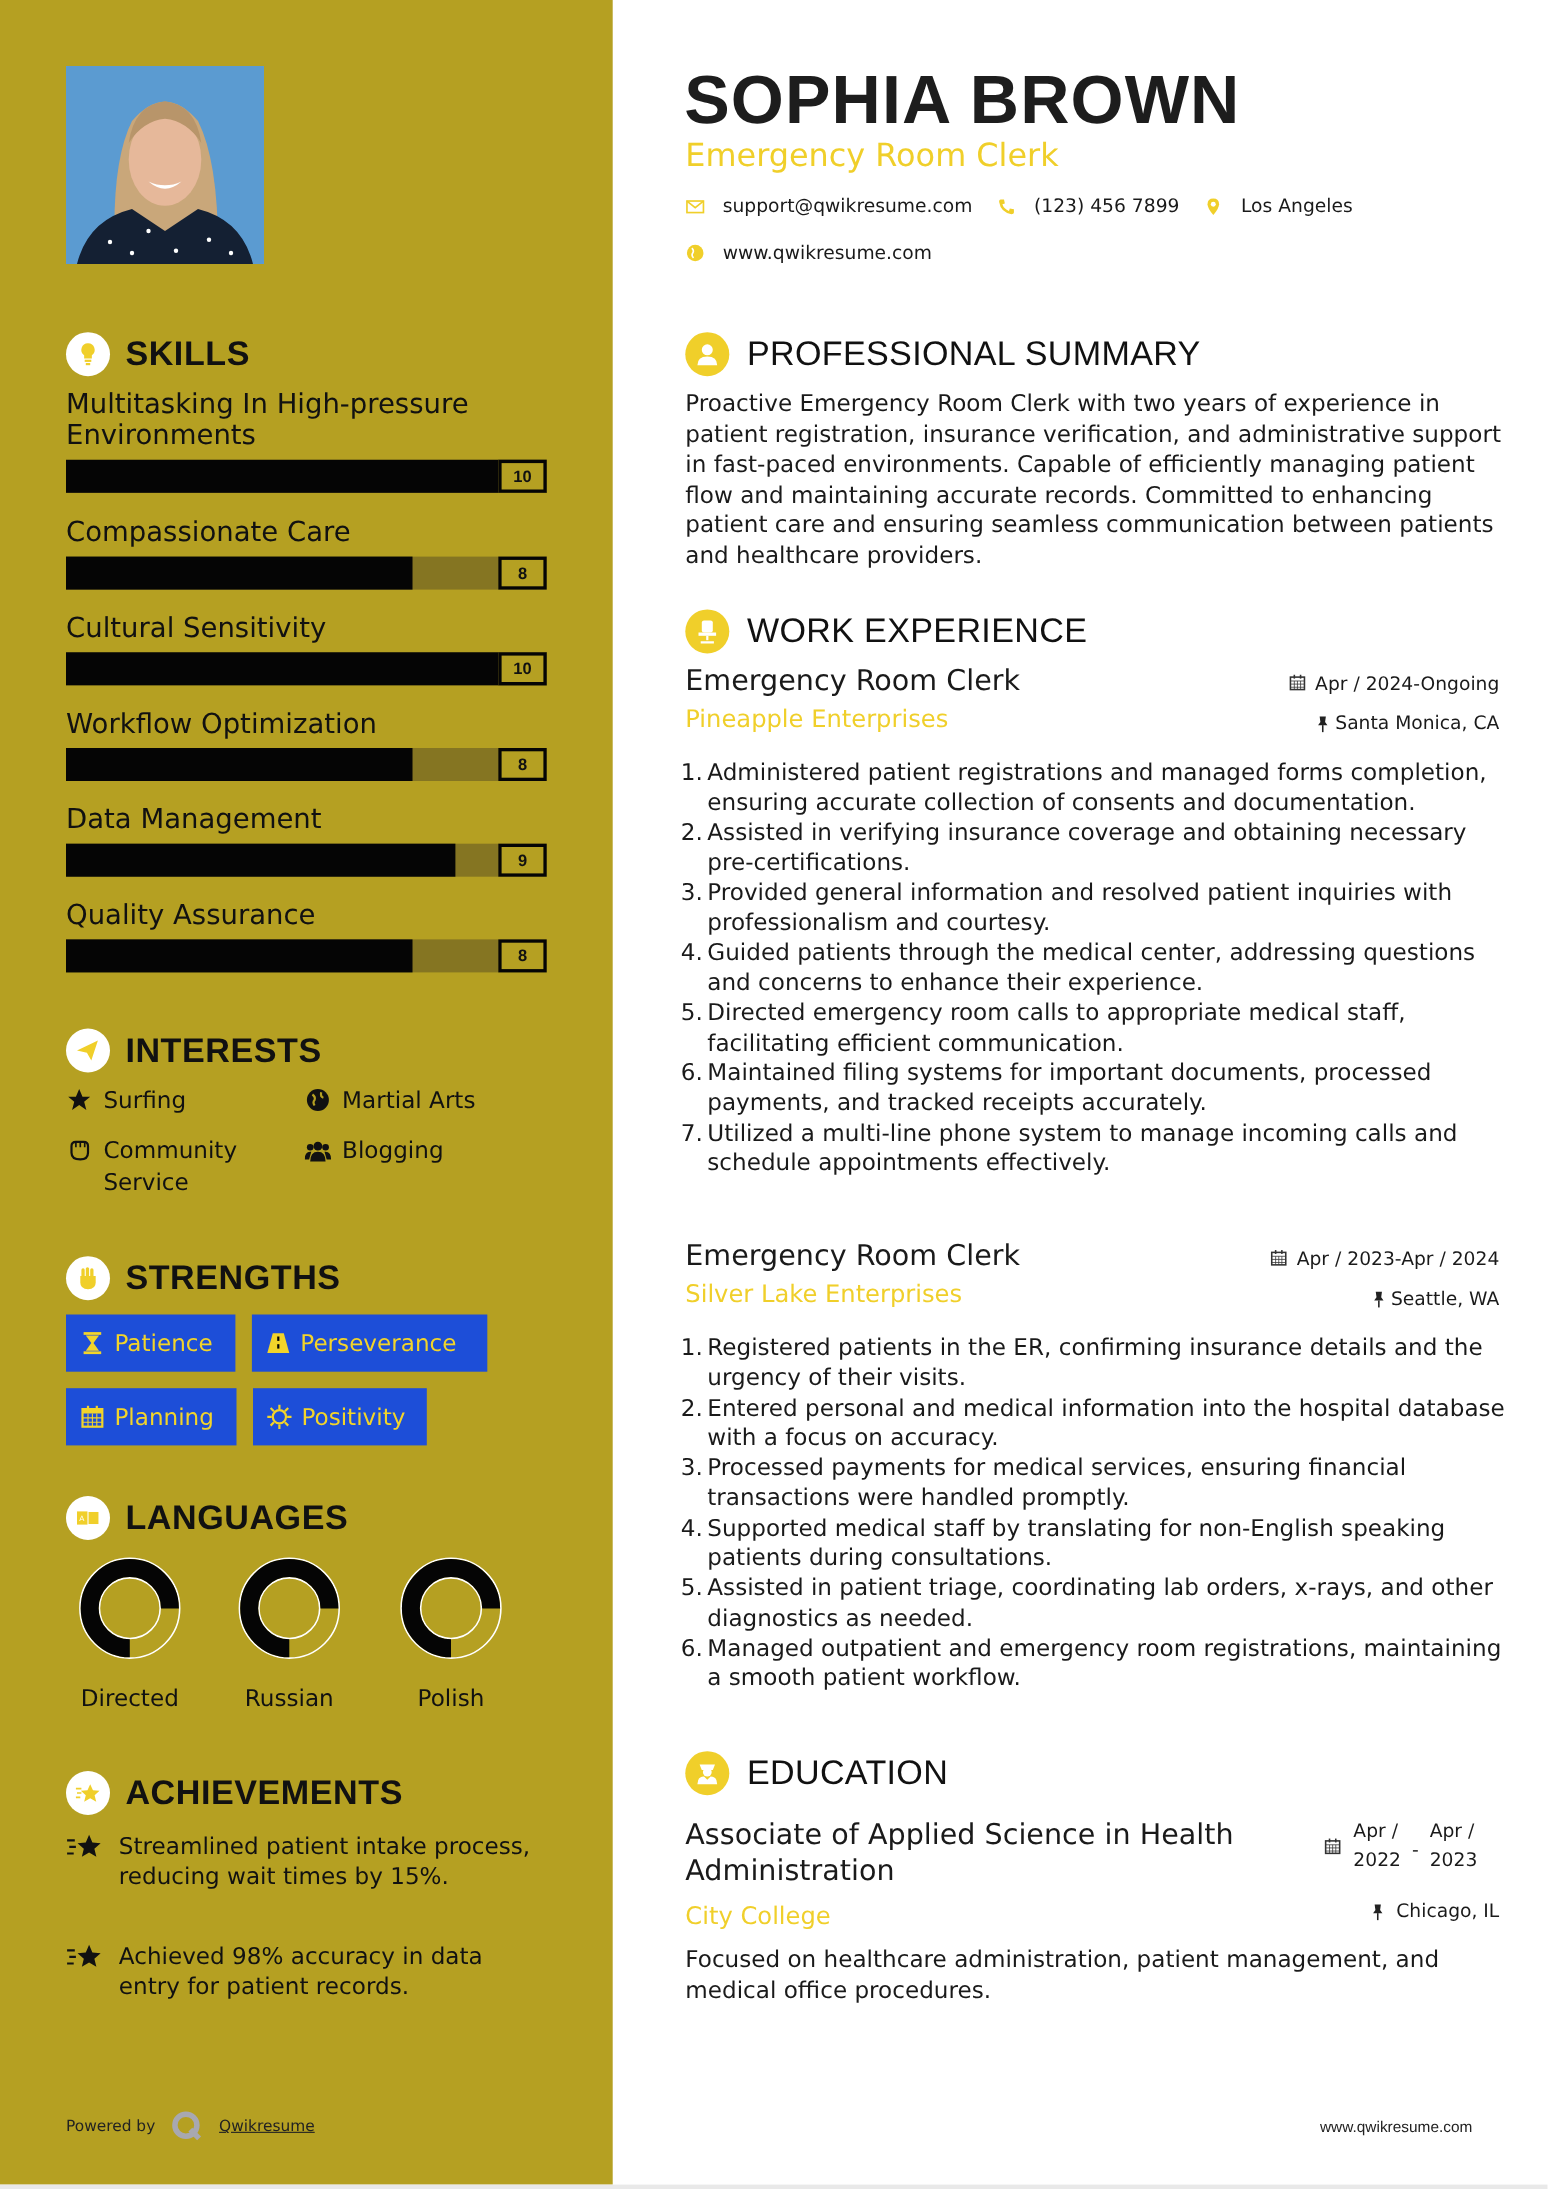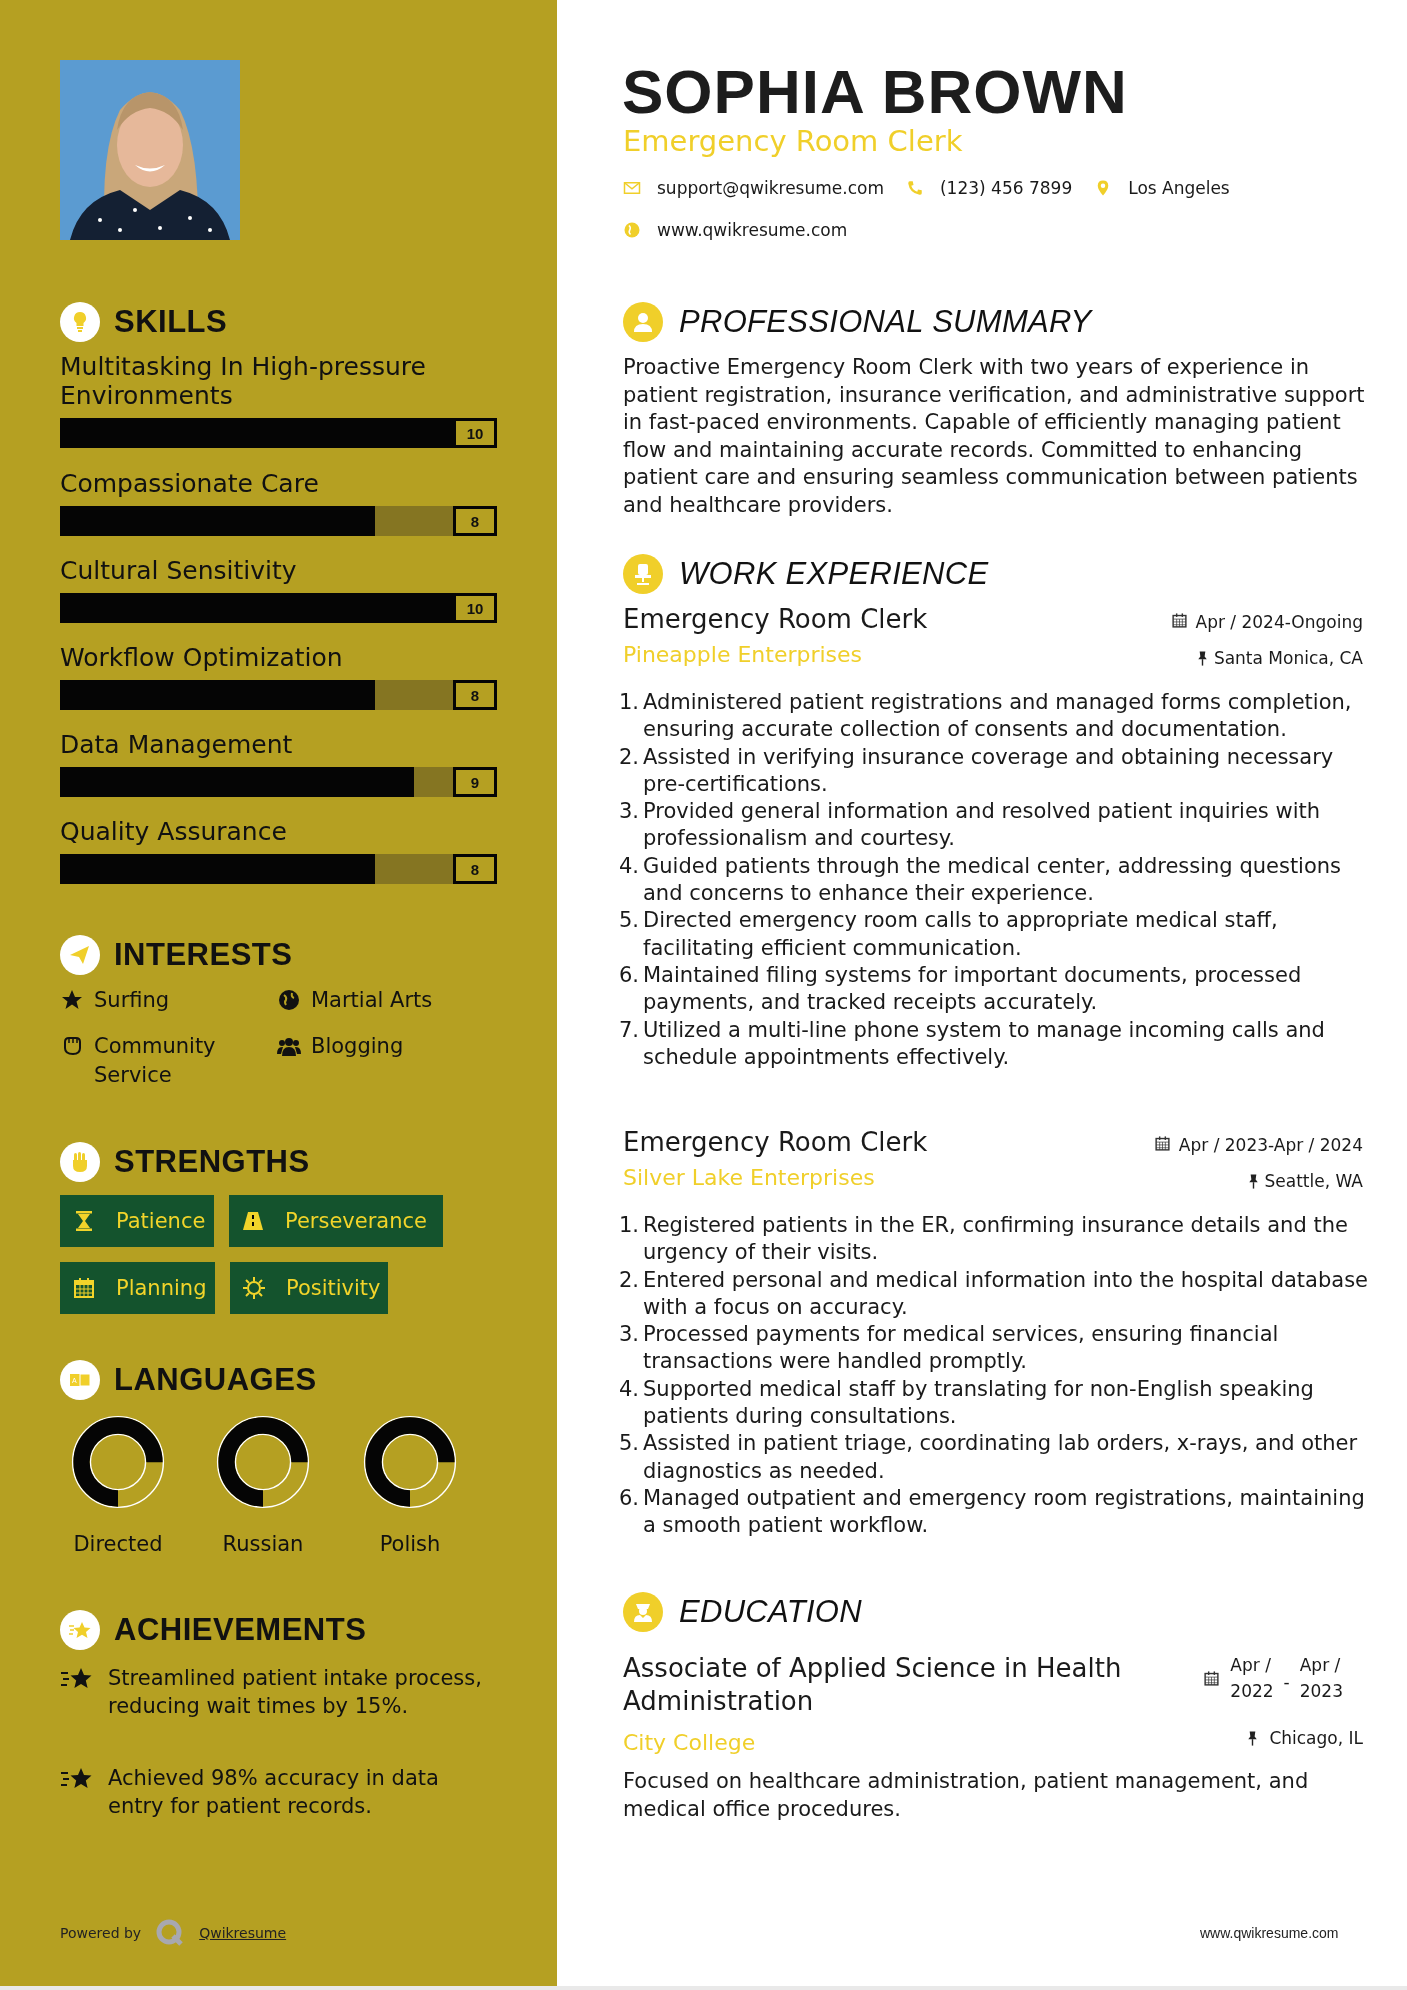--- a/index.html
+++ b/index.html
@@ -19,21 +19,21 @@
 
   .skill { position: absolute; left: 60px; width: 440px; }
   .skill .label { font-size: 25px; line-height: 29px; color: #111; font-family: "DejaVu Sans", sans-serif; }
   .bar { position: relative; height: 30px; width: 437px; background: #857522; margin-top: 8px; }
   .bar .fill { position: absolute; left: 0; top: 0; height: 30px; background: #050505; }
   .bar .val { position: absolute; right: 0; top: 0; width: 44px; height: 30px; border: 3px solid #050505; background: #b5a022; font-family: "Liberation Sans", sans-serif; font-weight: 700; font-size: 15px; display: flex; align-items: center; justify-content: center; color: #111; }
 
   .interest { position: absolute; display: flex; align-items: flex-start; gap: 10px; font-size: 21px; line-height: 29px; color: #111; }
   .interest svg { width: 24px; height: 24px; margin-top: 2px; flex: none; }
 
-  .strength { position: absolute; height: 52px; background: #14532d; color: #f2d42a; display: flex; align-items: center; gap: 20px; padding: 0 12px; font-size: 21px; }
+  .strength { position: absolute; height: 52px; background: #1d4ed8; color: #f2d42a; display: flex; align-items: center; gap: 8px; padding: 0 12px; font-size: 21px; }
   .strength svg { width: 24px; height: 24px; flex: none; }
 
   .lang { position: absolute; width: 110px; text-align: center; }
   .lang svg { width: 96px; height: 96px; display: block; margin: 0 auto; }
   .lang .lname { font-size: 21px; margin-top: 22px; color: #111; }
 
   .ach { position: absolute; left: 60px; width: 440px; display: flex; gap: 14px; font-size: 21px; line-height: 28px; color: #111; }
   .ach svg { width: 34px; height: 26px; flex: none; margin-top: 2px; }
 
   .powered { position: absolute; left: 60px; top: 1918px; display: flex; align-items: center; gap: 14px; font-size: 14px; color: #222; }
@@ -45,21 +45,21 @@
   .jobtitle { position: absolute; left: 623px; top: 124px; font-size: 29px; color: #f0cf2a; }
   .contacts { position: absolute; left: 623px; top: 178px; display: flex; align-items: center; font-size: 17px; color: #1a1a1a; }
   .contacts .ci { display: flex; align-items: center; gap: 16px; margin-right: 22px; }
   .contacts svg { width: 18px; height: 18px; }
   .website { position: absolute; left: 623px; top: 220px; display: flex; align-items: center; gap: 16px; font-size: 17px; }
   .website svg { width: 18px; height: 18px; }
 
   .main-title { position: absolute; left: 623px; display: flex; align-items: center; gap: 16px; }
   .main-title .circ { width: 40px; height: 40px; border-radius: 50%; background: #f0cf2a; display: flex; align-items: center; justify-content: center; }
   .main-title .circ svg { width: 24px; height: 24px; }
-  .main-title h2 { font-family: "Liberation Sans", sans-serif; font-weight: 400; font-size: 31px; color: #111; letter-spacing: 0.3px; font-style: italic; }
+  .main-title h2 { font-family: "Liberation Sans", sans-serif; font-weight: 400; font-size: 31px; color: #111; letter-spacing: 0.3px; }
 
   .summary { position: absolute; left: 623px; top: 354px; width: 745px; font-size: 21px; line-height: 27.5px; color: #1a1a1a; }
 
   .job-head { position: absolute; left: 623px; width: 740px; }
   .job-head .role { font-size: 26px; color: #1a1a1a; }
   .job-head .company { font-size: 22px; color: #f0cf2a; margin-top: 8px; }
   .job-head .date { position: absolute; right: 0; top: 8px; font-size: 17px; display: flex; align-items: flex-start; gap: 8px; color: #1a1a1a; }
   .job-head .loc { position: absolute; right: 0; top: 44px; font-size: 17px; display: flex; align-items: center; gap: 3px; color: #1a1a1a; }
   .job-head svg { width: 17px; height: 17px; }
 

